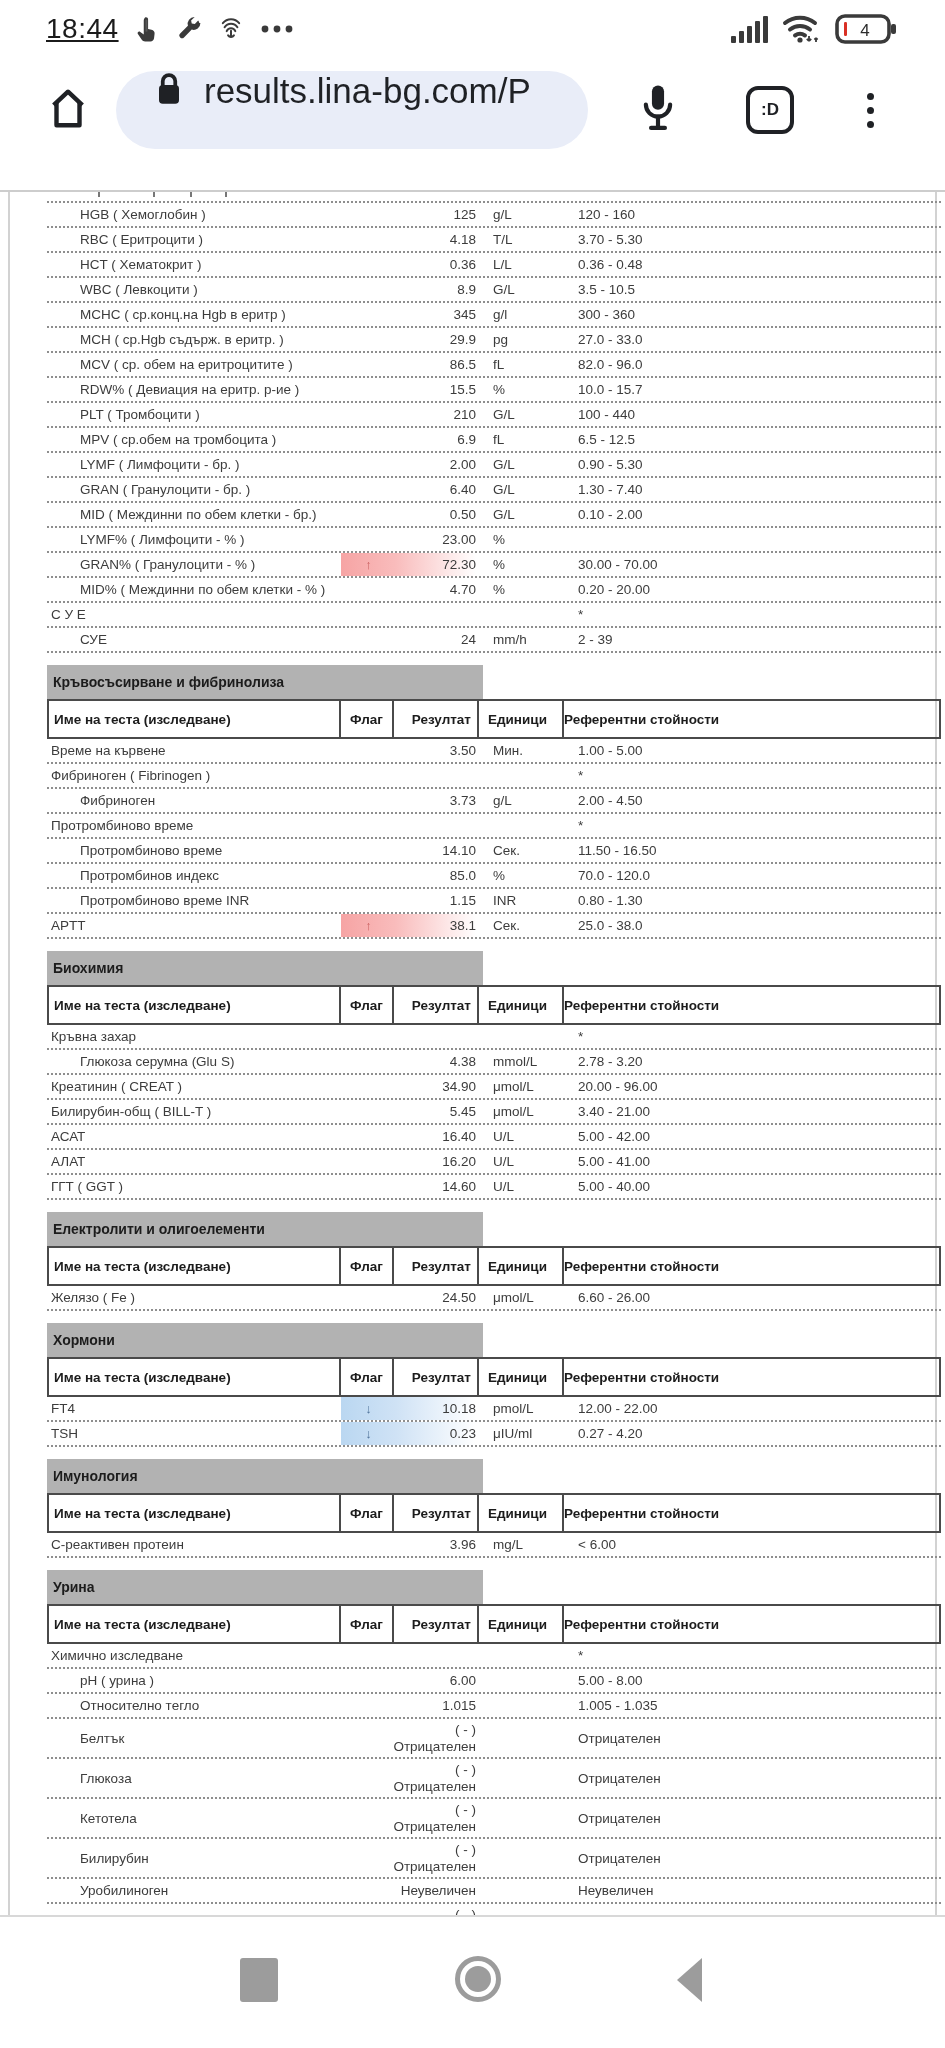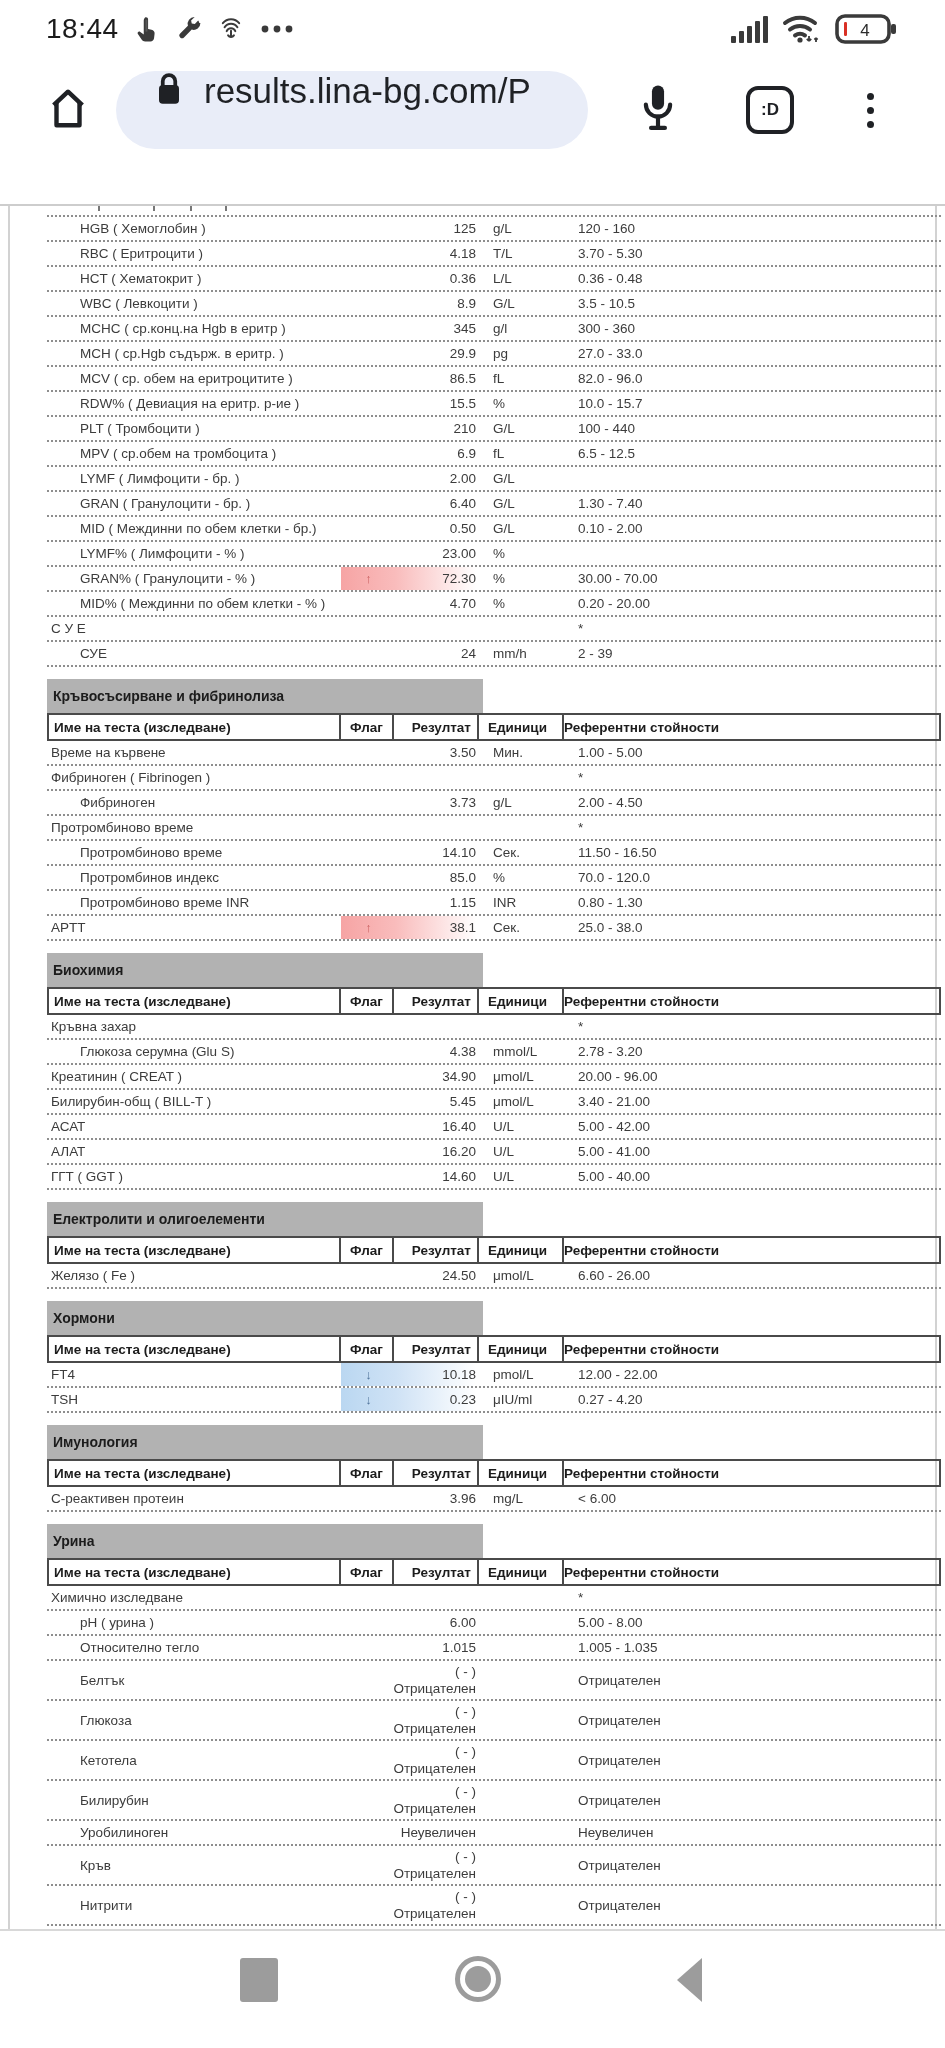--- a/index.html
+++ b/index.html
@@ -2,45 +2,45 @@
 <html style="--flag-high: #f6a4a4; --flag-high-soft: #f9bcbc; --flag-low: #bad7f1; --flag-low-soft: #cfe2f5;"><head>
 <meta charset="utf-8">
 <style>
   html,body{margin:0;padding:0;}
   body{width:945px;height:2048px;background:#fff;font-family:"Liberation Sans","DejaVu Sans",sans-serif;}
   .screen{position:relative;width:945px;height:2048px;background:#fff;overflow:hidden;}
 
   
   .status-bar{position:absolute;top:0;left:0;right:0;height:58px;display:flex;align-items:center;padding:0 48px 0 46px;box-sizing:border-box;color:#2e2e2e;}
   .sb-left{display:flex;align-items:center;gap:15px;}
-  .sb-time{font-size:28px;color:#1b1b1b;letter-spacing:.5px;}
+  .sb-time{font-size:28px;color:#1b1b1b;letter-spacing:.5px;text-decoration:underline;}
   .sb-right{margin-left:auto;display:flex;align-items:center;gap:13px;}
   .sb-icon svg{display:block;}
 
   
   .toolbar{position:absolute;top:58px;left:0;right:0;height:104px;display:flex;align-items:center;box-sizing:border-box;padding-left:44px;}
   .home-btn{width:48px;height:52px;display:flex;align-items:center;justify-content:center;}
   .url-pill{margin-left:24px;width:472px;height:78px;background:#e9edf8;border-radius:39px;display:flex;align-items:flex-start;padding-left:38px;box-sizing:border-box;gap:20px;overflow:hidden;}
   .url-text{font-size:35px;color:#1f2125;white-space:nowrap;}
   .mic-btn{margin-left:44px;width:52px;height:56px;display:flex;align-items:center;justify-content:center;}
   .tab-btn{margin-left:62px;width:48px;height:48px;border:4px solid #1f2125;border-radius:12px;display:flex;align-items:center;justify-content:center;box-sizing:border-box;}
   .tab-badge{font-size:17px;font-weight:bold;color:#1f2125;letter-spacing:0;}
   .menu-btn{margin-left:56px;width:40px;height:56px;display:flex;flex-direction:column;align-items:center;justify-content:center;gap:7px;}
   .menu-btn i{width:7px;height:7px;border-radius:50%;background:#1f2125;}
 
   
-  .content{position:absolute;top:204px;left:0;right:0;height:1727px;overflow:hidden;background:#fff;border-top:2px solid #cdcdcd;border-bottom:2px solid #d8d8d8;box-sizing:border-box;}
+  .content{position:absolute;top:190px;left:0;right:0;height:1727px;overflow:hidden;background:#fff;border-top:2px solid #cdcdcd;border-bottom:2px solid #d8d8d8;box-sizing:border-box;}
   .page-frame{position:absolute;top:0;bottom:0;left:8px;right:8px;border-left:2px solid #d2d2d2;border-right:2px solid #d2d2d2;pointer-events:none;}
   .lab-table{position:absolute;left:47px;width:894px;top:0;font-size:13.5px;color:#3c3c3c;}
 
   .remnant{position:relative;height:9px;border-bottom:2px dotted #8e8e8e;}
   .remnant i{position:absolute;top:0;width:2px;height:5px;background:#777;}
 
   .sec-title{margin-top:12px;width:436px;height:34px;background:#b2b2b2;display:flex;align-items:center;padding-left:6px;box-sizing:border-box;font-size:14px;font-weight:bold;color:#1c1c1c;}
-  .hdr-row{display:flex;height:28px;border:2px solid #4a4a4a;box-sizing:border-box;font-weight:bold;color:#1c1c1c;align-items:stretch;}
+  .hdr-row{display:flex;height:40px;border:2px solid #4a4a4a;box-sizing:border-box;font-weight:bold;color:#1c1c1c;align-items:stretch;}
   .hc{display:flex;align-items:center;border-right:2px solid #4a4a4a;box-sizing:border-box;}
   .hc:last-child{border-right:none;}
   .hc-name{width:292px;padding-left:5px;}
   .hc-flag{width:53px;justify-content:center;}
   .hc-result{width:85px;justify-content:flex-end;padding-right:6px;}
   .hc-units{width:85px;padding-left:9px;}
   .hc-ref{flex:1;padding-left:0;}
 
   .row{display:flex;min-height:25px;border-bottom:2px dotted #8e8e8e;align-items:stretch;box-sizing:border-box;}
   .row.double{min-height:40px;}
@@ -270,20 +270,21 @@
           <div class="c c-units">fL</div>
           <div class="c c-ref">6.5 - 12.5</div>
         </div>
         <div class="row indent">
           <div class="c c-name">LYMF ( Лимфоцити - бр. )</div>
           <div class="c c-flag"></div>
           <div class="c c-result">
             <div class="rline">2.00</div>
           </div>
           <div class="c c-units">G/L</div>
+          <div class="c c-ref">0.90 - 5.30</div>
         </div>
         <div class="row indent">
           <div class="c c-name">GRAN ( Гранулоцити - бр. )</div>
           <div class="c c-flag"></div>
           <div class="c c-result">
             <div class="rline">6.40</div>
           </div>
           <div class="c c-units">G/L</div>
           <div class="c c-ref">1.30 - 7.40</div>
         </div>

